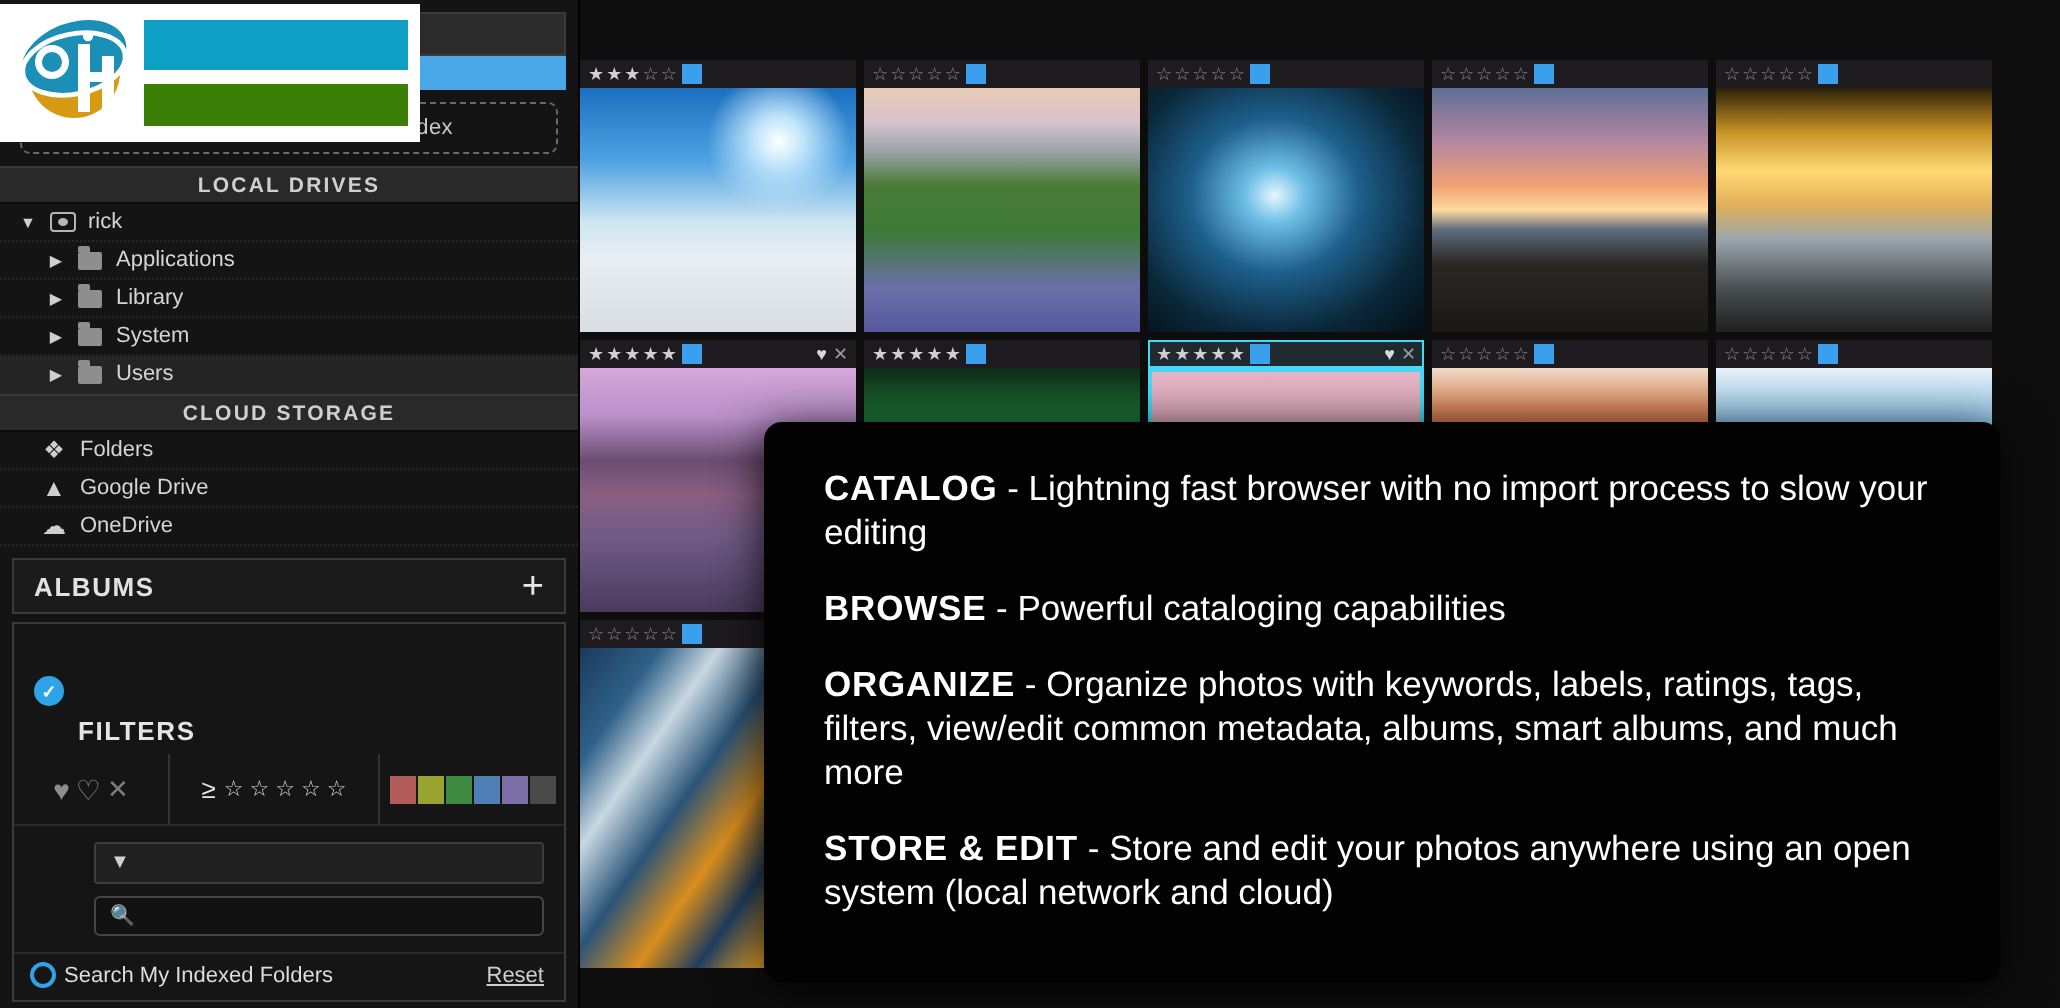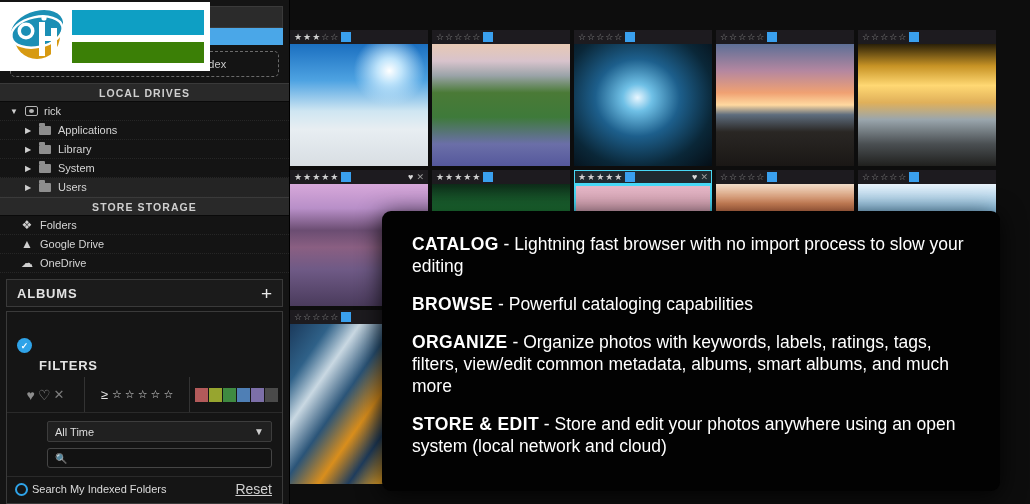--- a/index.html
+++ b/index.html
@@ -170,21 +170,21 @@
   .bottom-row {
     display: flex; align-items: center;
     padding: 4px 10px 6px 8px;
     border-top: 1px solid #2a2a2a;
   }
   .radio {
     width: 13px; height: 13px; border-radius: 50%;
     border: 2px solid #2fa3e8; margin-right: 4px;
   }
   .bottom-row .lbl { color: #dcdcdc; font-size: 11px; flex: 1; }
-  .reset { color: #cfcfcf; font-size: 14px; text-decoration: underline; cursor: pointer; }
+  .reset { color: #cfcfcf; font-size: 11px; text-decoration: underline; cursor: pointer; }
 
   
   #grid {
     position: absolute; left: 290px; top: 0;
     width: 740px; height: 504px;
     background: #0d0d0d;
     padding: 30px 40px 0 0;
   }
   .row { display: flex; gap: 4px; margin-bottom: 4px; }
   .cell { width: 138px; }
@@ -290,21 +290,21 @@
 
     <div class="tree-row selected">
       <span class="tw indent">▶</span>
       <span class="ico">
           <span class="folder-glyph"></span>
         </span>
       <span>Users</span>
     </div>
 
     <div class="section-head">
-      <span>STORE STORAGE</span>
+      <span>CLOUD STORAGE</span>
     </div>
 
     <div class="tree-row cloud-row">
       <span class="ico cloud-ico" style="margin-left:12px">❖</span>
       <span>Folders</span>
     </div>
     <div class="tree-row cloud-row">
       <span class="ico cloud-ico" style="margin-left:12px">▲</span>
       <span>Google Drive</span>
     </div>
@@ -345,21 +345,20 @@
               <span class="sw" style="background: rgb(63, 138, 65);"></span>
               <span class="sw" style="background: rgb(79, 127, 181);"></span>
               <span class="sw" style="background: rgb(124, 111, 168);"></span>
               <span class="sw" style="background: rgb(74, 74, 74);"></span>
             </span>
         </div>
       </div>
 
       <div class="time-row">
         <div class="select-box">
-          <span class="lbl">All Time</span>
           <span class="chev">▼</span>
         </div>
       </div>
 
       <div class="search-row">
         <div class="search-box">
           <span class="mg">🔍</span>
         </div>
       </div>
 

